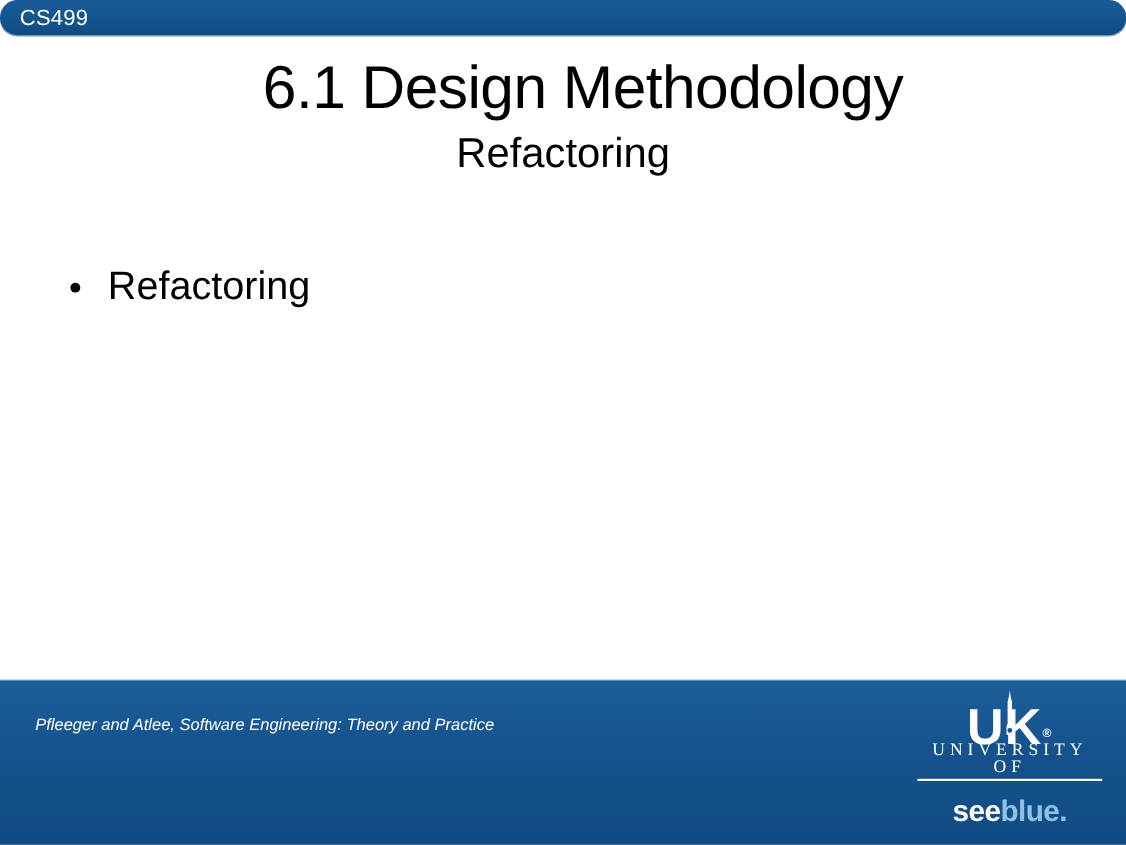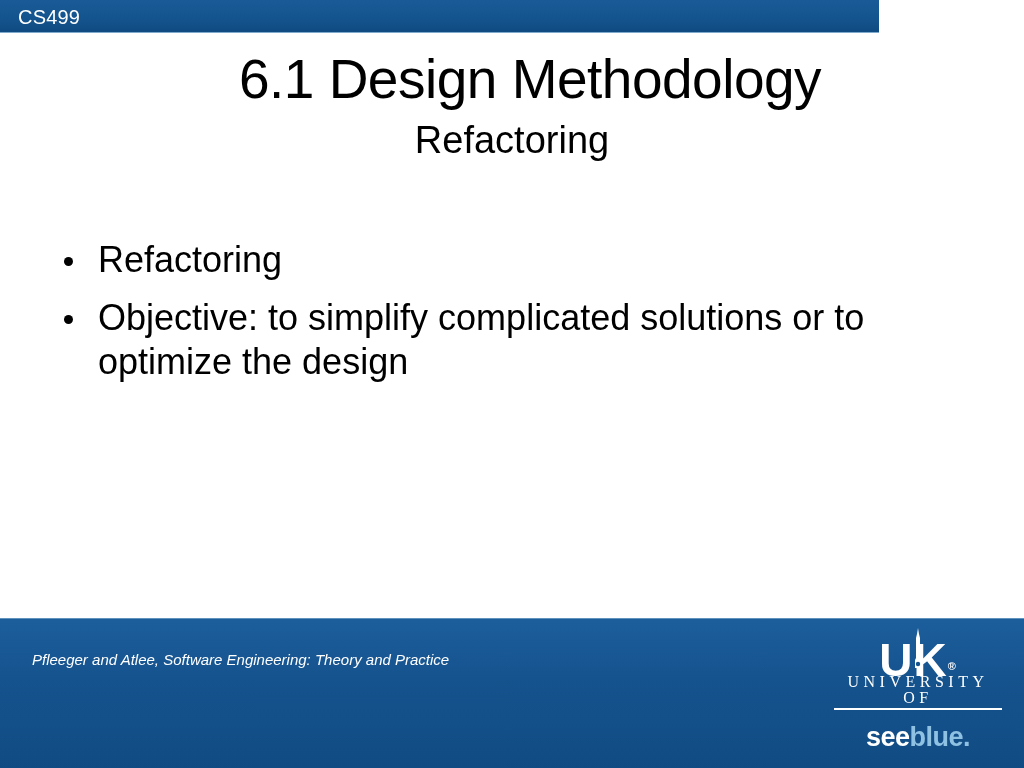--- a/index.html
+++ b/index.html
@@ -18,24 +18,25 @@
     width: 1024px;
     height: 768px;
     background: #ffffff;
   }
 
   
   .top-banner {
     position: absolute;
     left: 0;
     top: 0;
-    width: 879px;
+    width: 1024px;
     height: 33px;
     background: linear-gradient(180deg, #1a5a97 0%, #14548e 55%, #0f4a80 100%);
     box-shadow: inset 0 -1px 0 #7fa9cd;
+    border-radius: 16px;
   }
   .top-banner .course-code {
     position: absolute;
     left: 18px;
     top: 3px;
     font-size: 20px;
     line-height: 28px;
     color: #ffffff;
     letter-spacing: 0.2px;
     font-family: "Liberation Sans", sans-serif;
@@ -210,24 +211,20 @@
   </div>
 
   <div class="body-content">
 
 
     <div class="bullet-item">
       <span class="bullet-marker"></span>
       <span class="bullet-text">Refactoring</span>
     </div>
 
-    <div class="bullet-item">
-      <span class="bullet-marker"></span>
-      <span class="bullet-text">Objective: to simplify complicated solutions or to optimize the design</span>
-    </div>
 
   </div>
 
   <div class="footer-band">
 
     <div class="footer-citation">Pfleeger and Atlee, Software Engineering: Theory and Practice</div>
 
     <div class="uk-logo">
 
       <div class="uk-mark">

